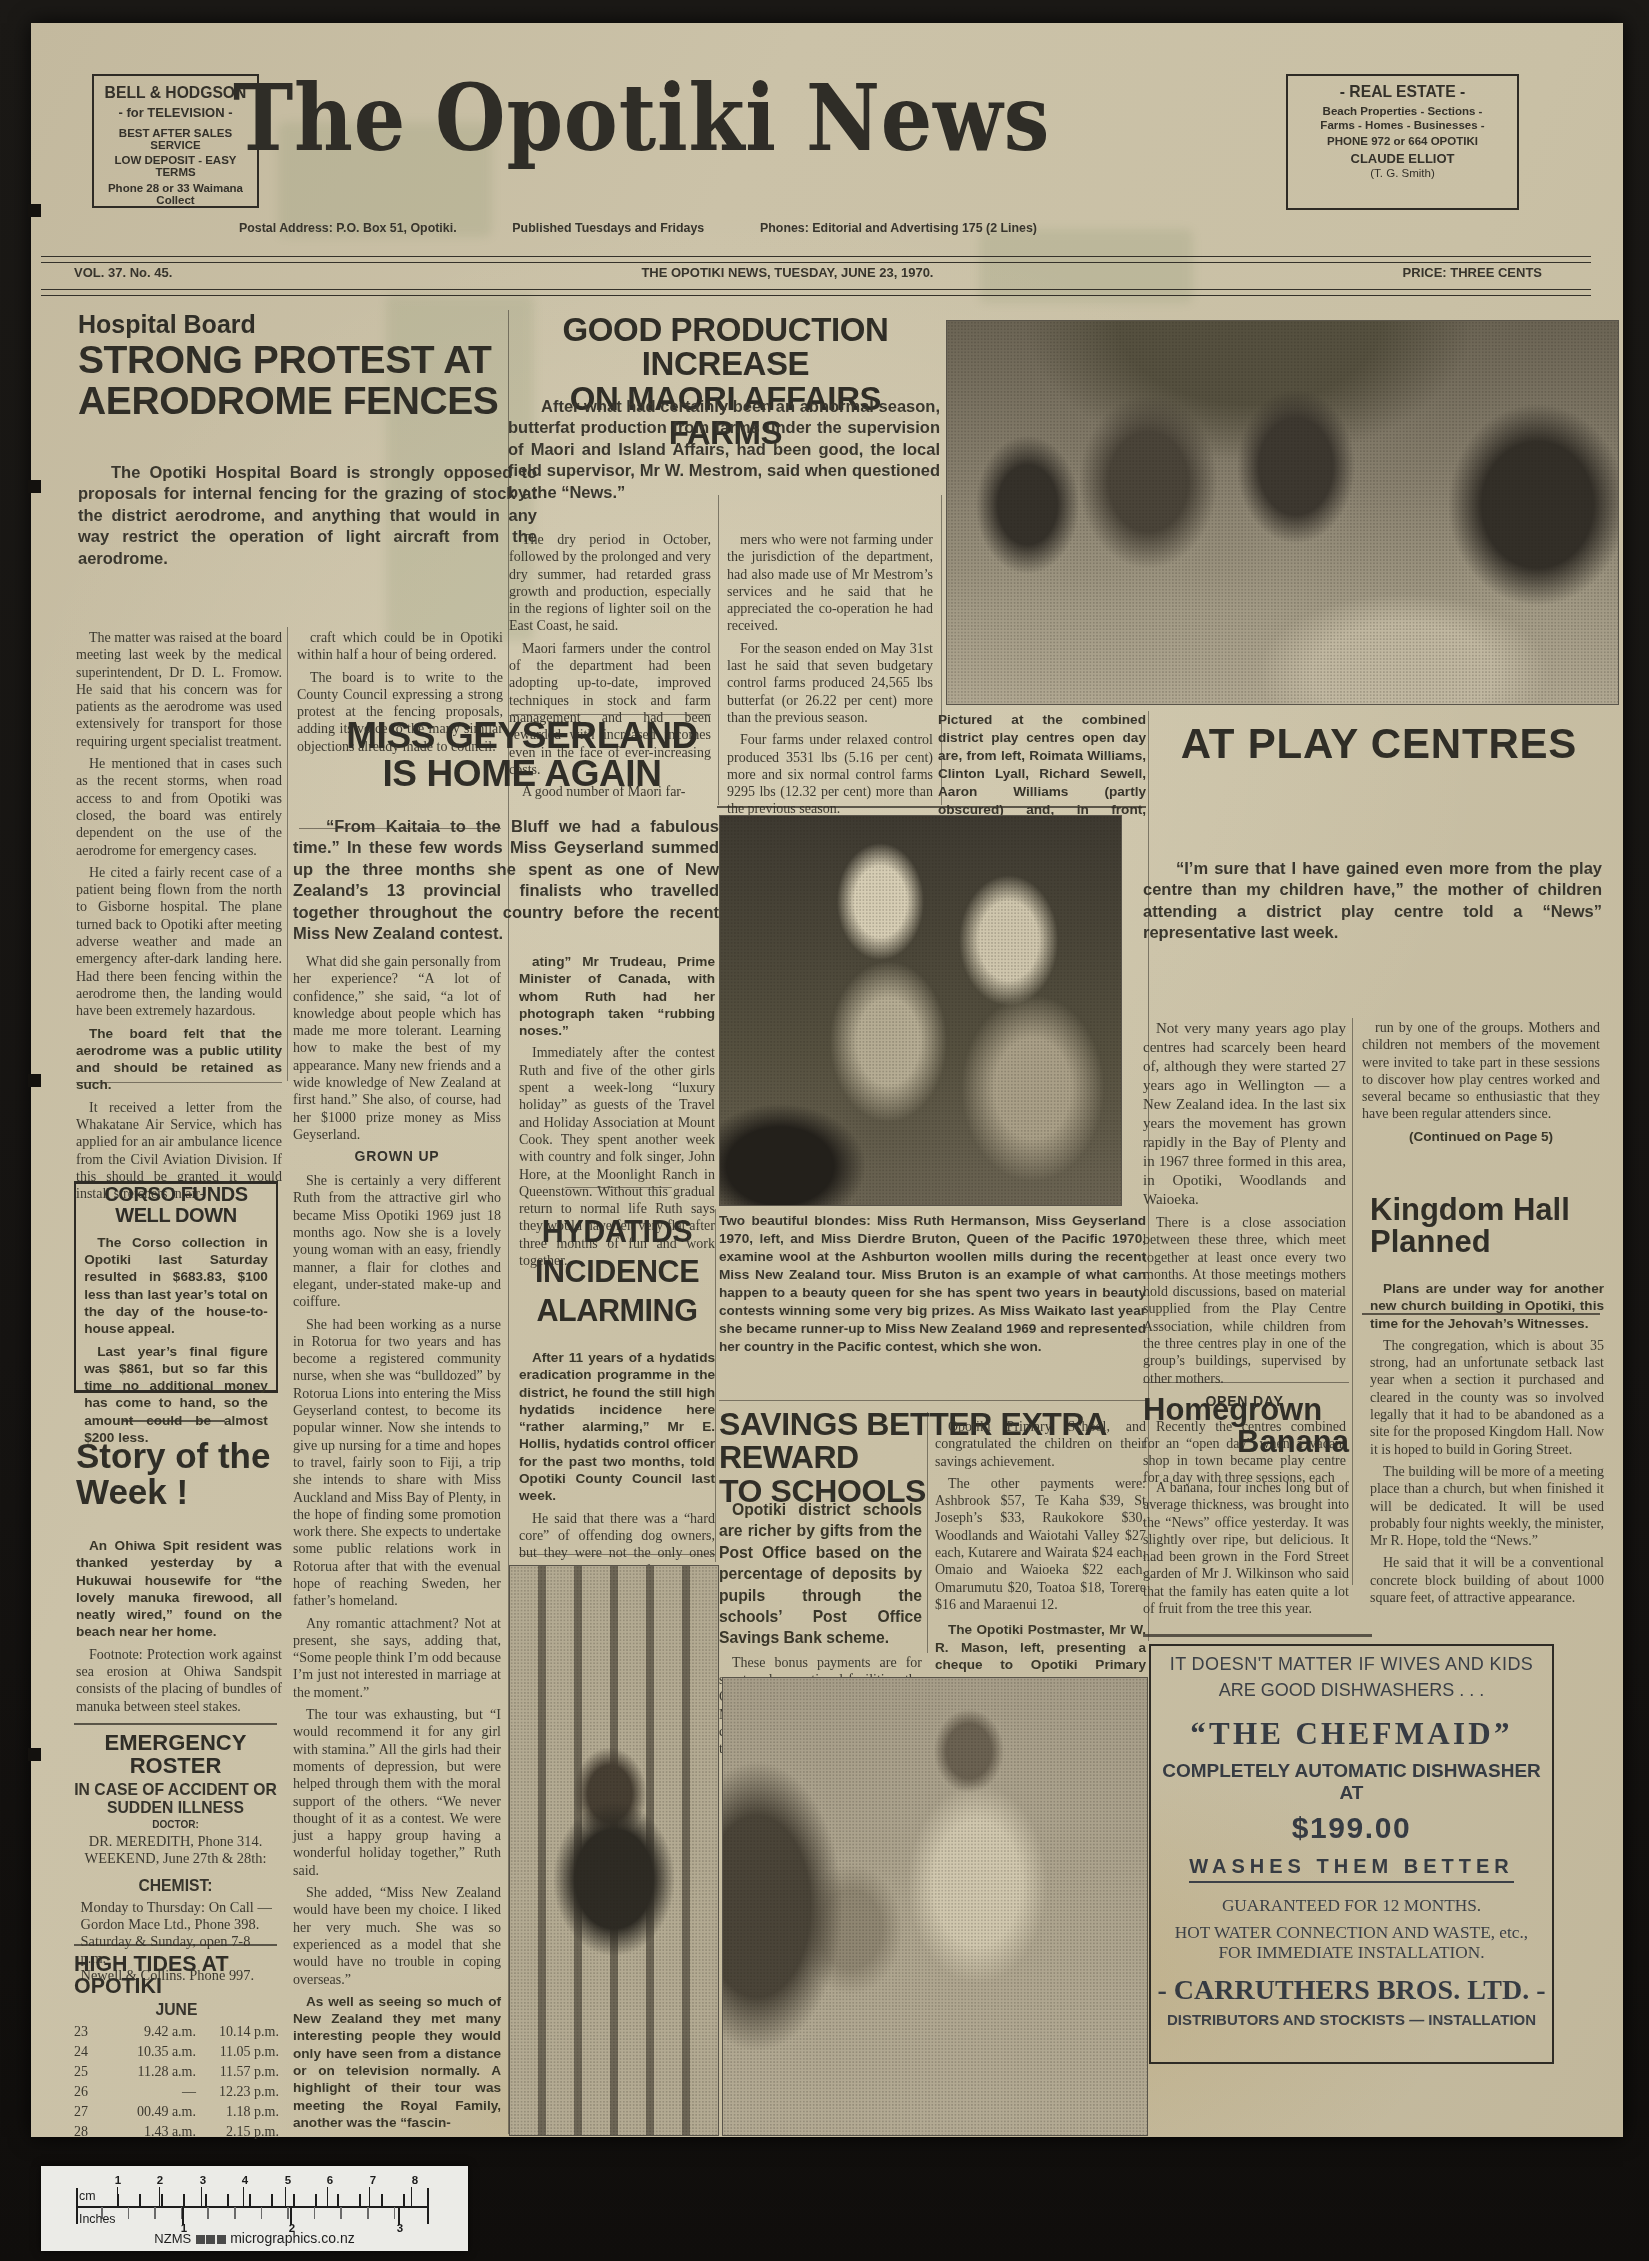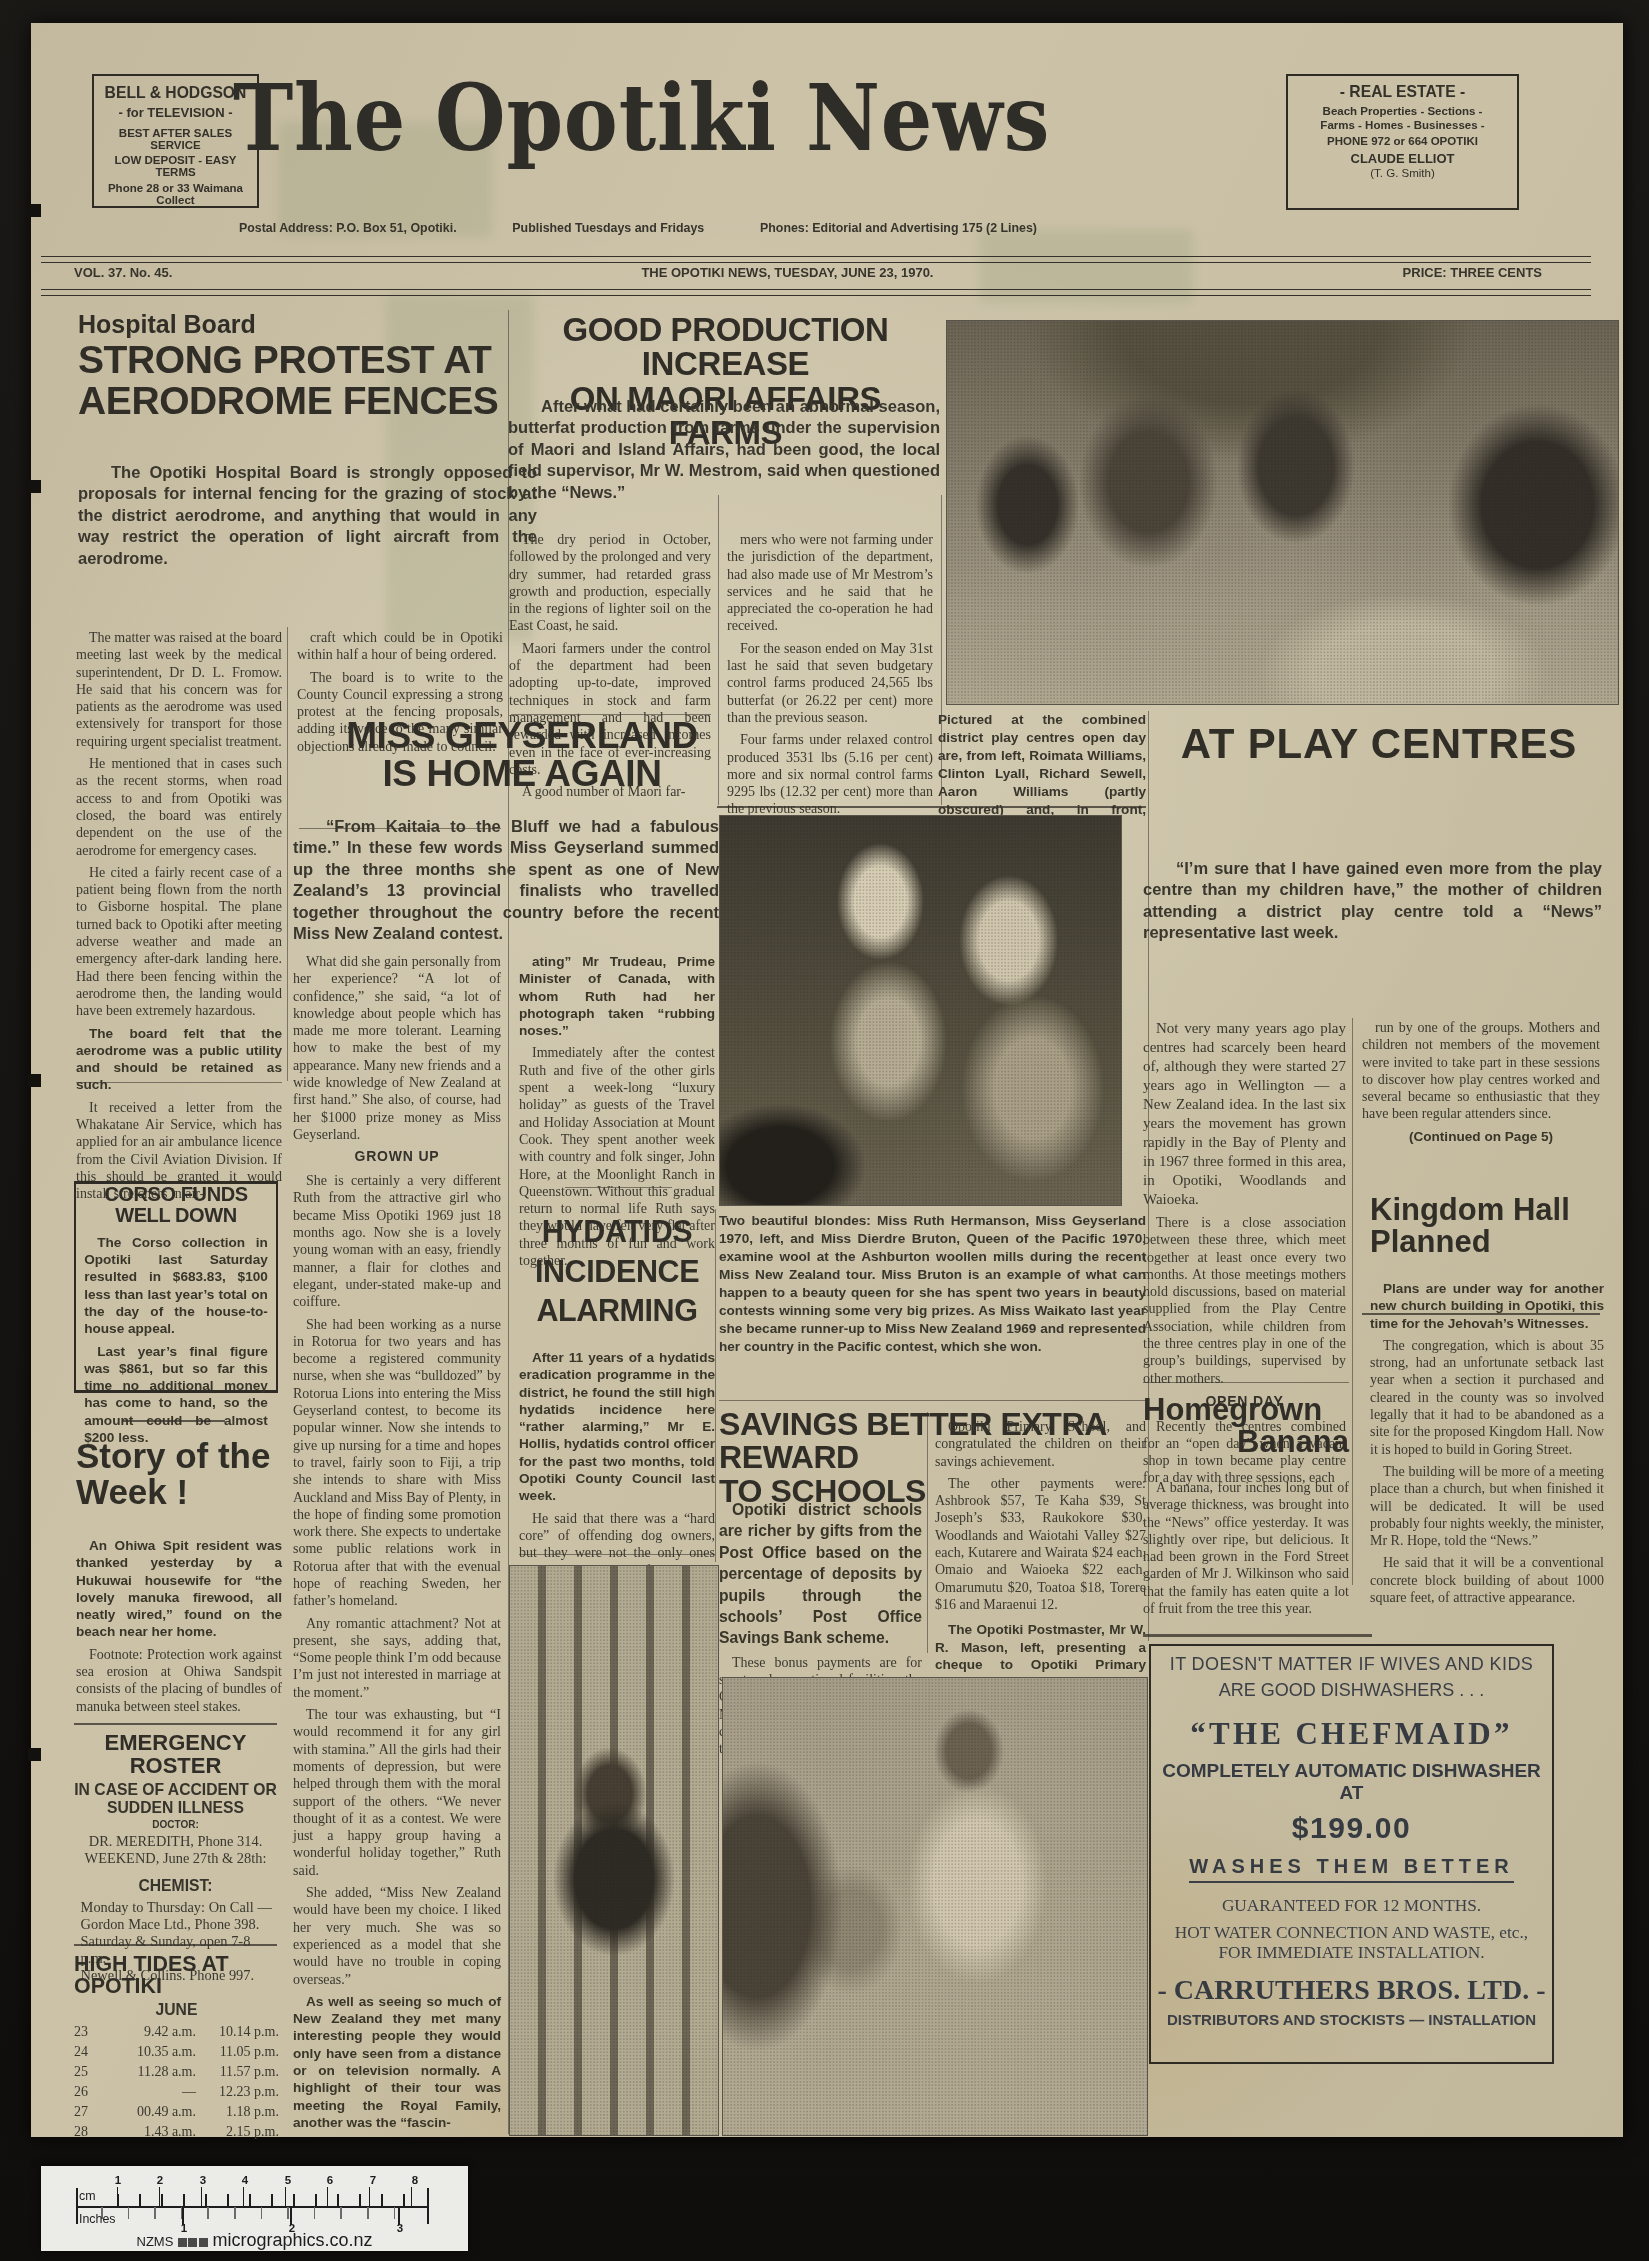--- a/index.html
+++ b/index.html
@@ -388,16 +388,16 @@
   <span class="rnum" style="left:247px;top:8.2px">5</span>
   <span class="rnum" style="left:289px;top:8.2px">6</span>
   <span class="rnum" style="left:332px;top:8.2px">7</span>
   <span class="rnum" style="left:374px;top:8.2px">8</span>
   <span class="rnum" style="left:143px;top:56px">1</span>
   <span class="rnum" style="left:251px;top:56px">2</span>
   <span class="rnum" style="left:359px;top:56px">3</span>
   <div style="position:absolute;left:0;width:427px;top:64px;text-align:center">
     <span class="rlab" style="position:static;font-size:13px">NZMS</span>
     <span class="sq"></span><span class="sq"></span><span class="sq"></span>
-    <span class="rlab" style="position:static;font-size:18px">micrographics.co.nz</span>
+    <span class="rlab" style="position:static;font-size:14px">micrographics.co.nz</span>
   </div>
 </div>
 
 
 </body></html>

